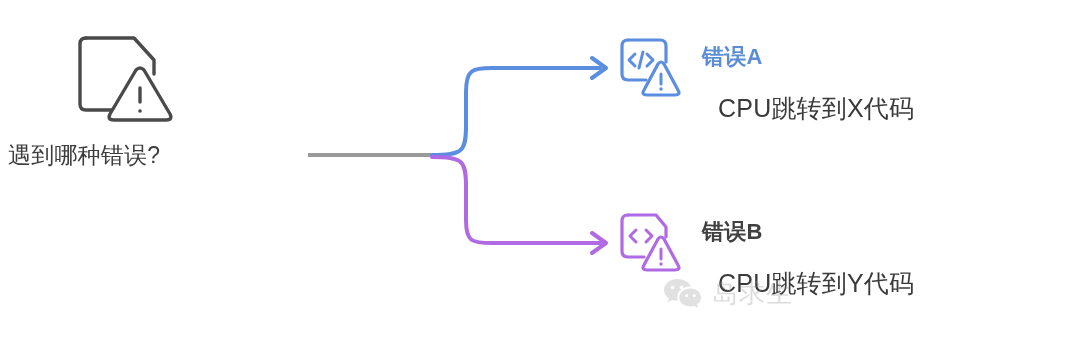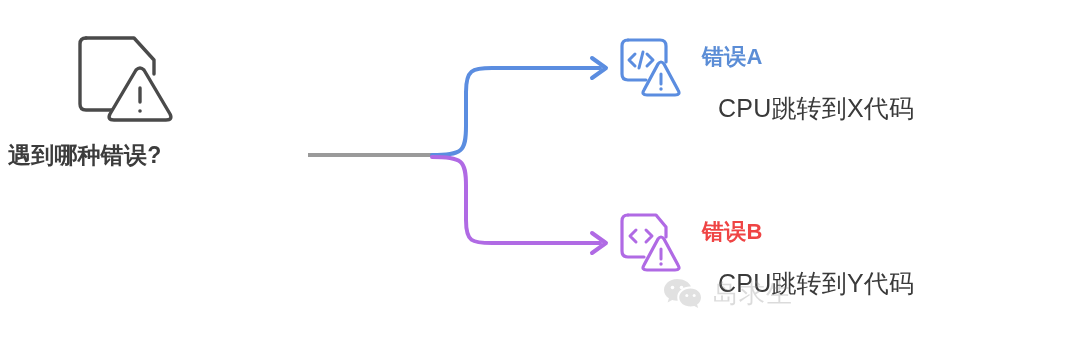--- a/index.html
+++ b/index.html
@@ -32,21 +32,21 @@
     top: 10px;
     width: 120px;
     height: 100px;
   }
   .root-label {
     position: absolute;
     left: 8px;
     top: 124px;
     width: 280px;
     font-size: 23px;
-    font-weight: bold;
+    font-weight: normal;
     color: #3c3c3c;
     letter-spacing: 0.2px;
     white-space: nowrap;
   }
 
   
   .connectors {
     position: absolute;
     left: 0;
     top: 0;
@@ -81,21 +81,21 @@
     top: 58px;
     font-size: 25px;
     font-weight: normal;
     color: #3a3a3a;
     white-space: nowrap;
     letter-spacing: 0.2px;
   }
   #branch-a { left: 616px; top: 34px; }
   #branch-b { left: 616px; top: 209px; }
   #branch-a .branch-title { color: #5b8dd6; }
-  #branch-b .branch-title { color: #ef4444; }
+  #branch-b .branch-title { color: #404040; }
 
   
   .watermark {
     position: absolute;
     left: 662px;
     top: 276px;
     display: flex;
     align-items: center;
     gap: 10px;
     opacity: 0.30;

